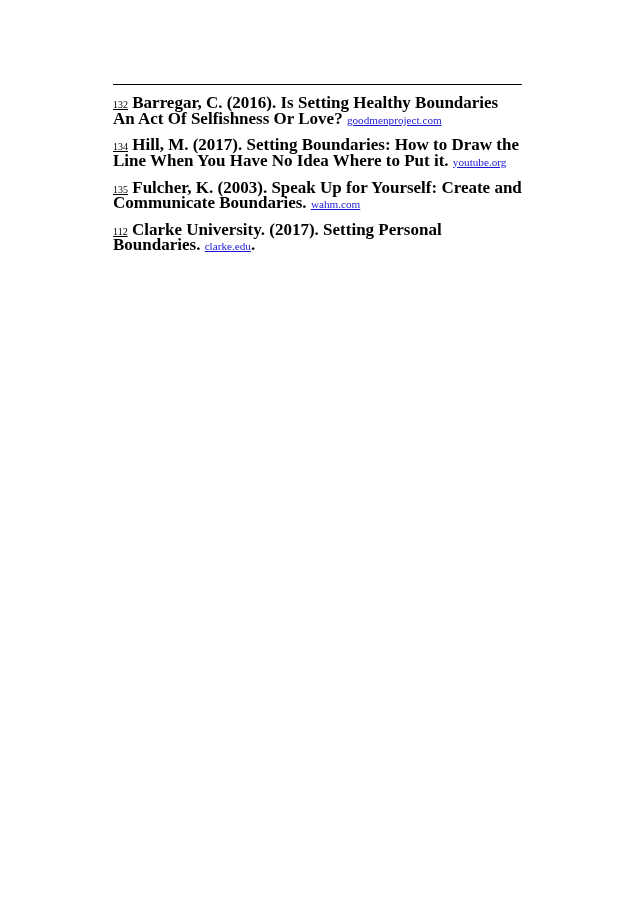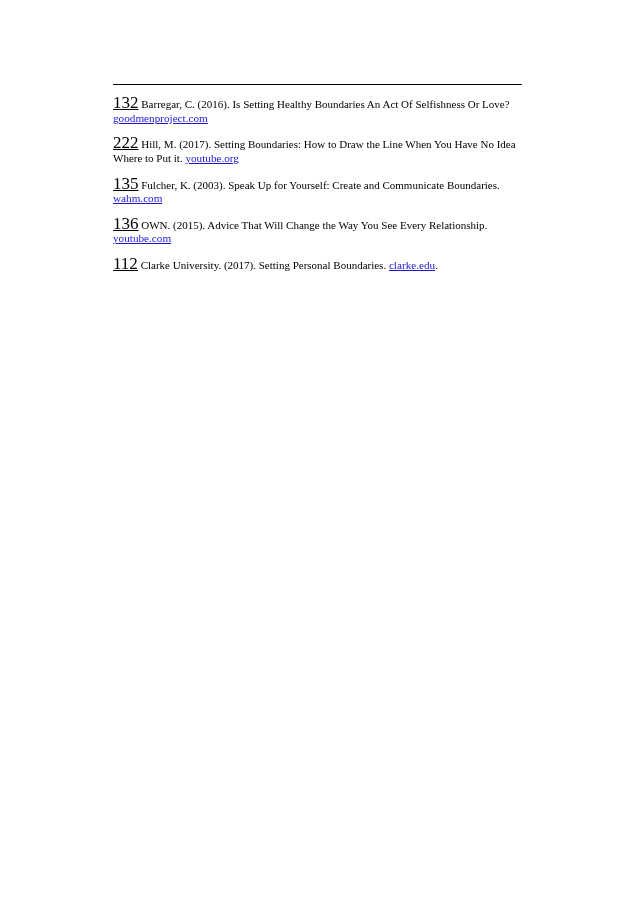--- a/index.html
+++ b/index.html
@@ -37,24 +37,25 @@
   }
   .footnote {
     font-size: 11.2px;
     line-height: 13.5px;
     margin-bottom: 10px;
     text-align: left;
     text-indent: 0;
   }
   .fn-num {
     text-decoration: underline;
-    font-size: 17px;
+    font-size: 10px;
   }
   .fn-text {
-    font-size: 11px;
+    font-size: 17px;
+    font-weight: bold;
   }
   a.fn-link {
     color: #1a16d4;
     text-decoration: underline;
     font-size: 11.2px;
   }
 </style>
 </head>
 <body>
 
@@ -63,29 +64,26 @@
   <div class="footnote-area">
 
     <div class="footnote-separator"></div>
 
     <p class="footnote">
       <span class="fn-num">132</span><span class="fn-text">&nbsp;</span><span class="fn-text">Barregar, C. (2016). Is Setting Healthy Boundaries An Act Of Selfishness Or Love? </span><a class="fn-link" href="#">goodmenproject.com</a><span class="fn-text"></span>
     </p>
 
 
     <p class="footnote">
-      <span class="fn-num">222</span><span class="fn-text">&nbsp;</span><span class="fn-text">Hill, M. (2017). Setting Boundaries: How to Draw the Line When You Have No Idea Where to Put it. </span><a class="fn-link" href="#">youtube.org</a><span class="fn-text"></span>
+      <span class="fn-num">134</span><span class="fn-text">&nbsp;</span><span class="fn-text">Hill, M. (2017). Setting Boundaries: How to Draw the Line When You Have No Idea Where to Put it. </span><a class="fn-link" href="#">youtube.org</a><span class="fn-text"></span>
     </p>
 
     <p class="footnote">
       <span class="fn-num">135</span><span class="fn-text">&nbsp;</span><span class="fn-text">Fulcher, K. (2003). Speak Up for Yourself: Create and Communicate Boundaries. </span><a class="fn-link" href="#">wahm.com</a><span class="fn-text"></span>
     </p>
 
-    <p class="footnote">
-      <span class="fn-num">136</span><span class="fn-text">&nbsp;</span><span class="fn-text">OWN. (2015). Advice That Will Change the Way You See Every Relationship. </span><a class="fn-link" href="#">youtube.com</a><span class="fn-text"></span>
-    </p>
 
     <p class="footnote">
       <span class="fn-num">112</span><span class="fn-text">&nbsp;</span><span class="fn-text">Clarke University. (2017). Setting Personal Boundaries. </span><a class="fn-link" href="#">clarke.edu</a><span class="fn-text">.</span>
     </p>
 
   </div>
 </div>
 
 </body></html>

